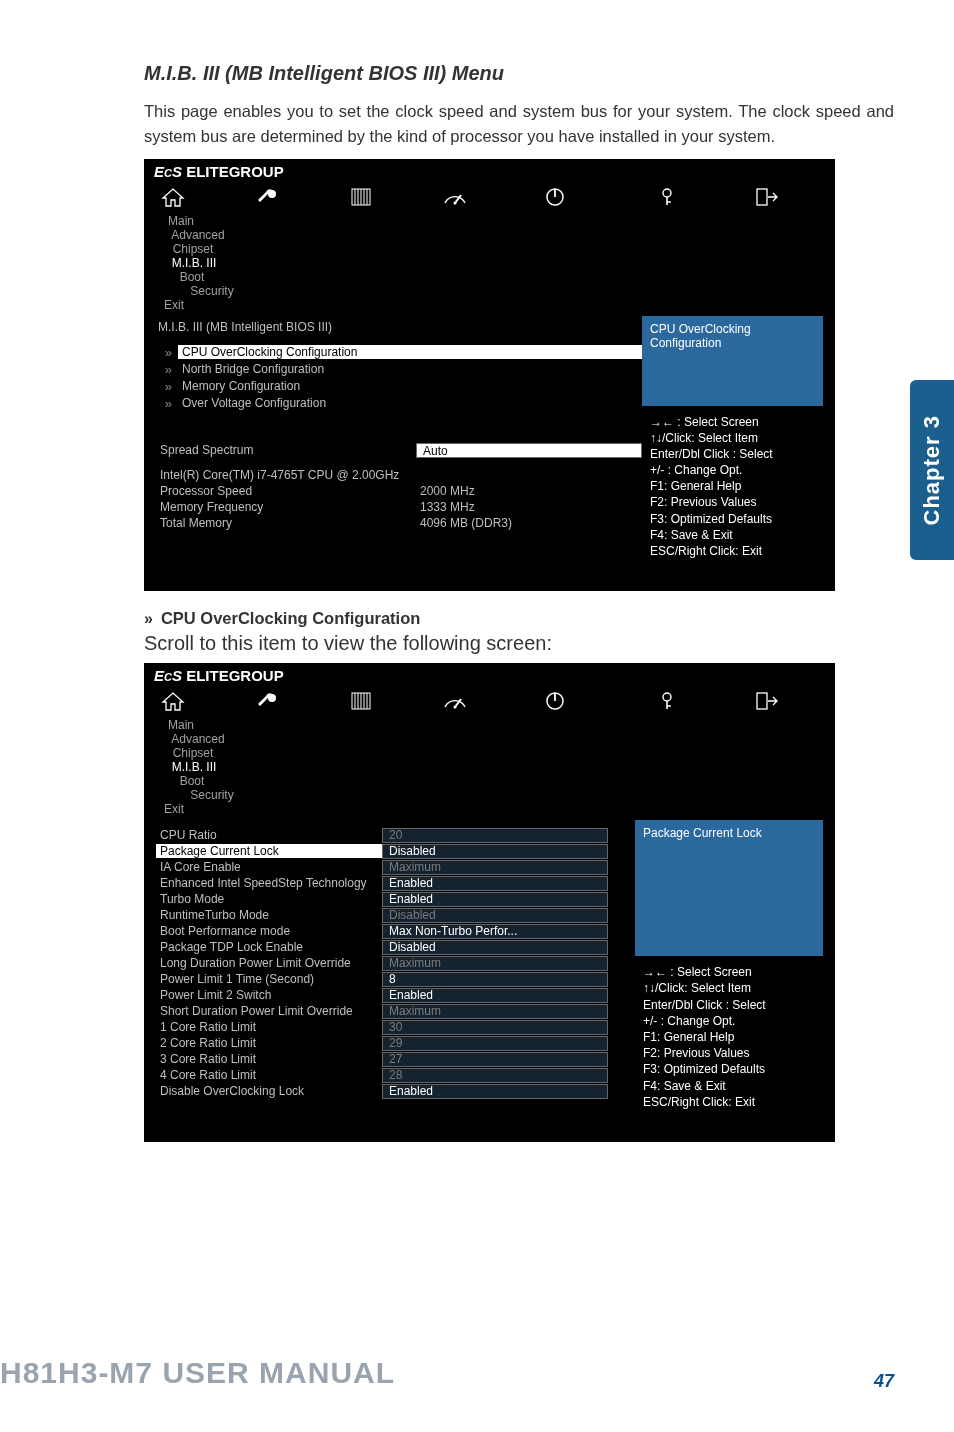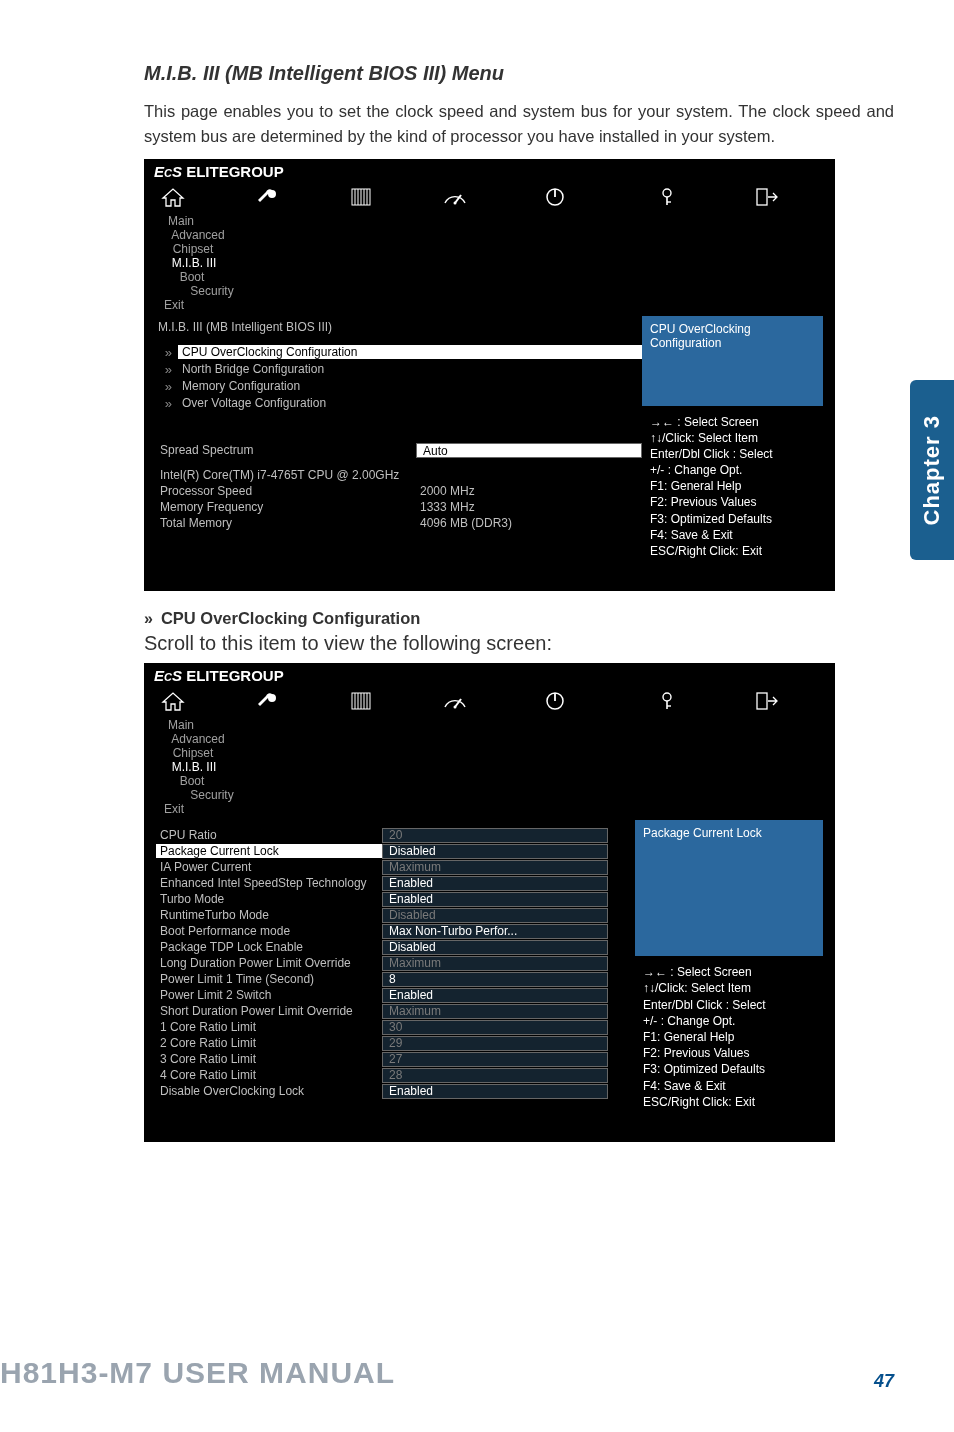--- a/index.html
+++ b/index.html
@@ -254,21 +254,21 @@
       <div class="bios-left" id="settings-list" style="padding-top:8px;">
           <div class="setting-row">
             <span class="setting-label">CPU Ratio</span>
             <span class="setting-val grey">20</span>
           </div>
           <div class="setting-row">
             <span class="setting-label highlight">Package Current Lock</span>
             <span class="setting-val">Disabled</span>
           </div>
           <div class="setting-row">
-            <span class="setting-label">IA Power Current</span>
+            <span class="setting-label">IA Core Enable</span>
             <span class="setting-val grey">Maximum</span>
           </div>
           <div class="setting-row">
             <span class="setting-label">Enhanced Intel SpeedStep Technology</span>
             <span class="setting-val">Enabled</span>
           </div>
           <div class="setting-row">
             <span class="setting-label">Turbo Mode</span>
             <span class="setting-val">Enabled</span>
           </div>

